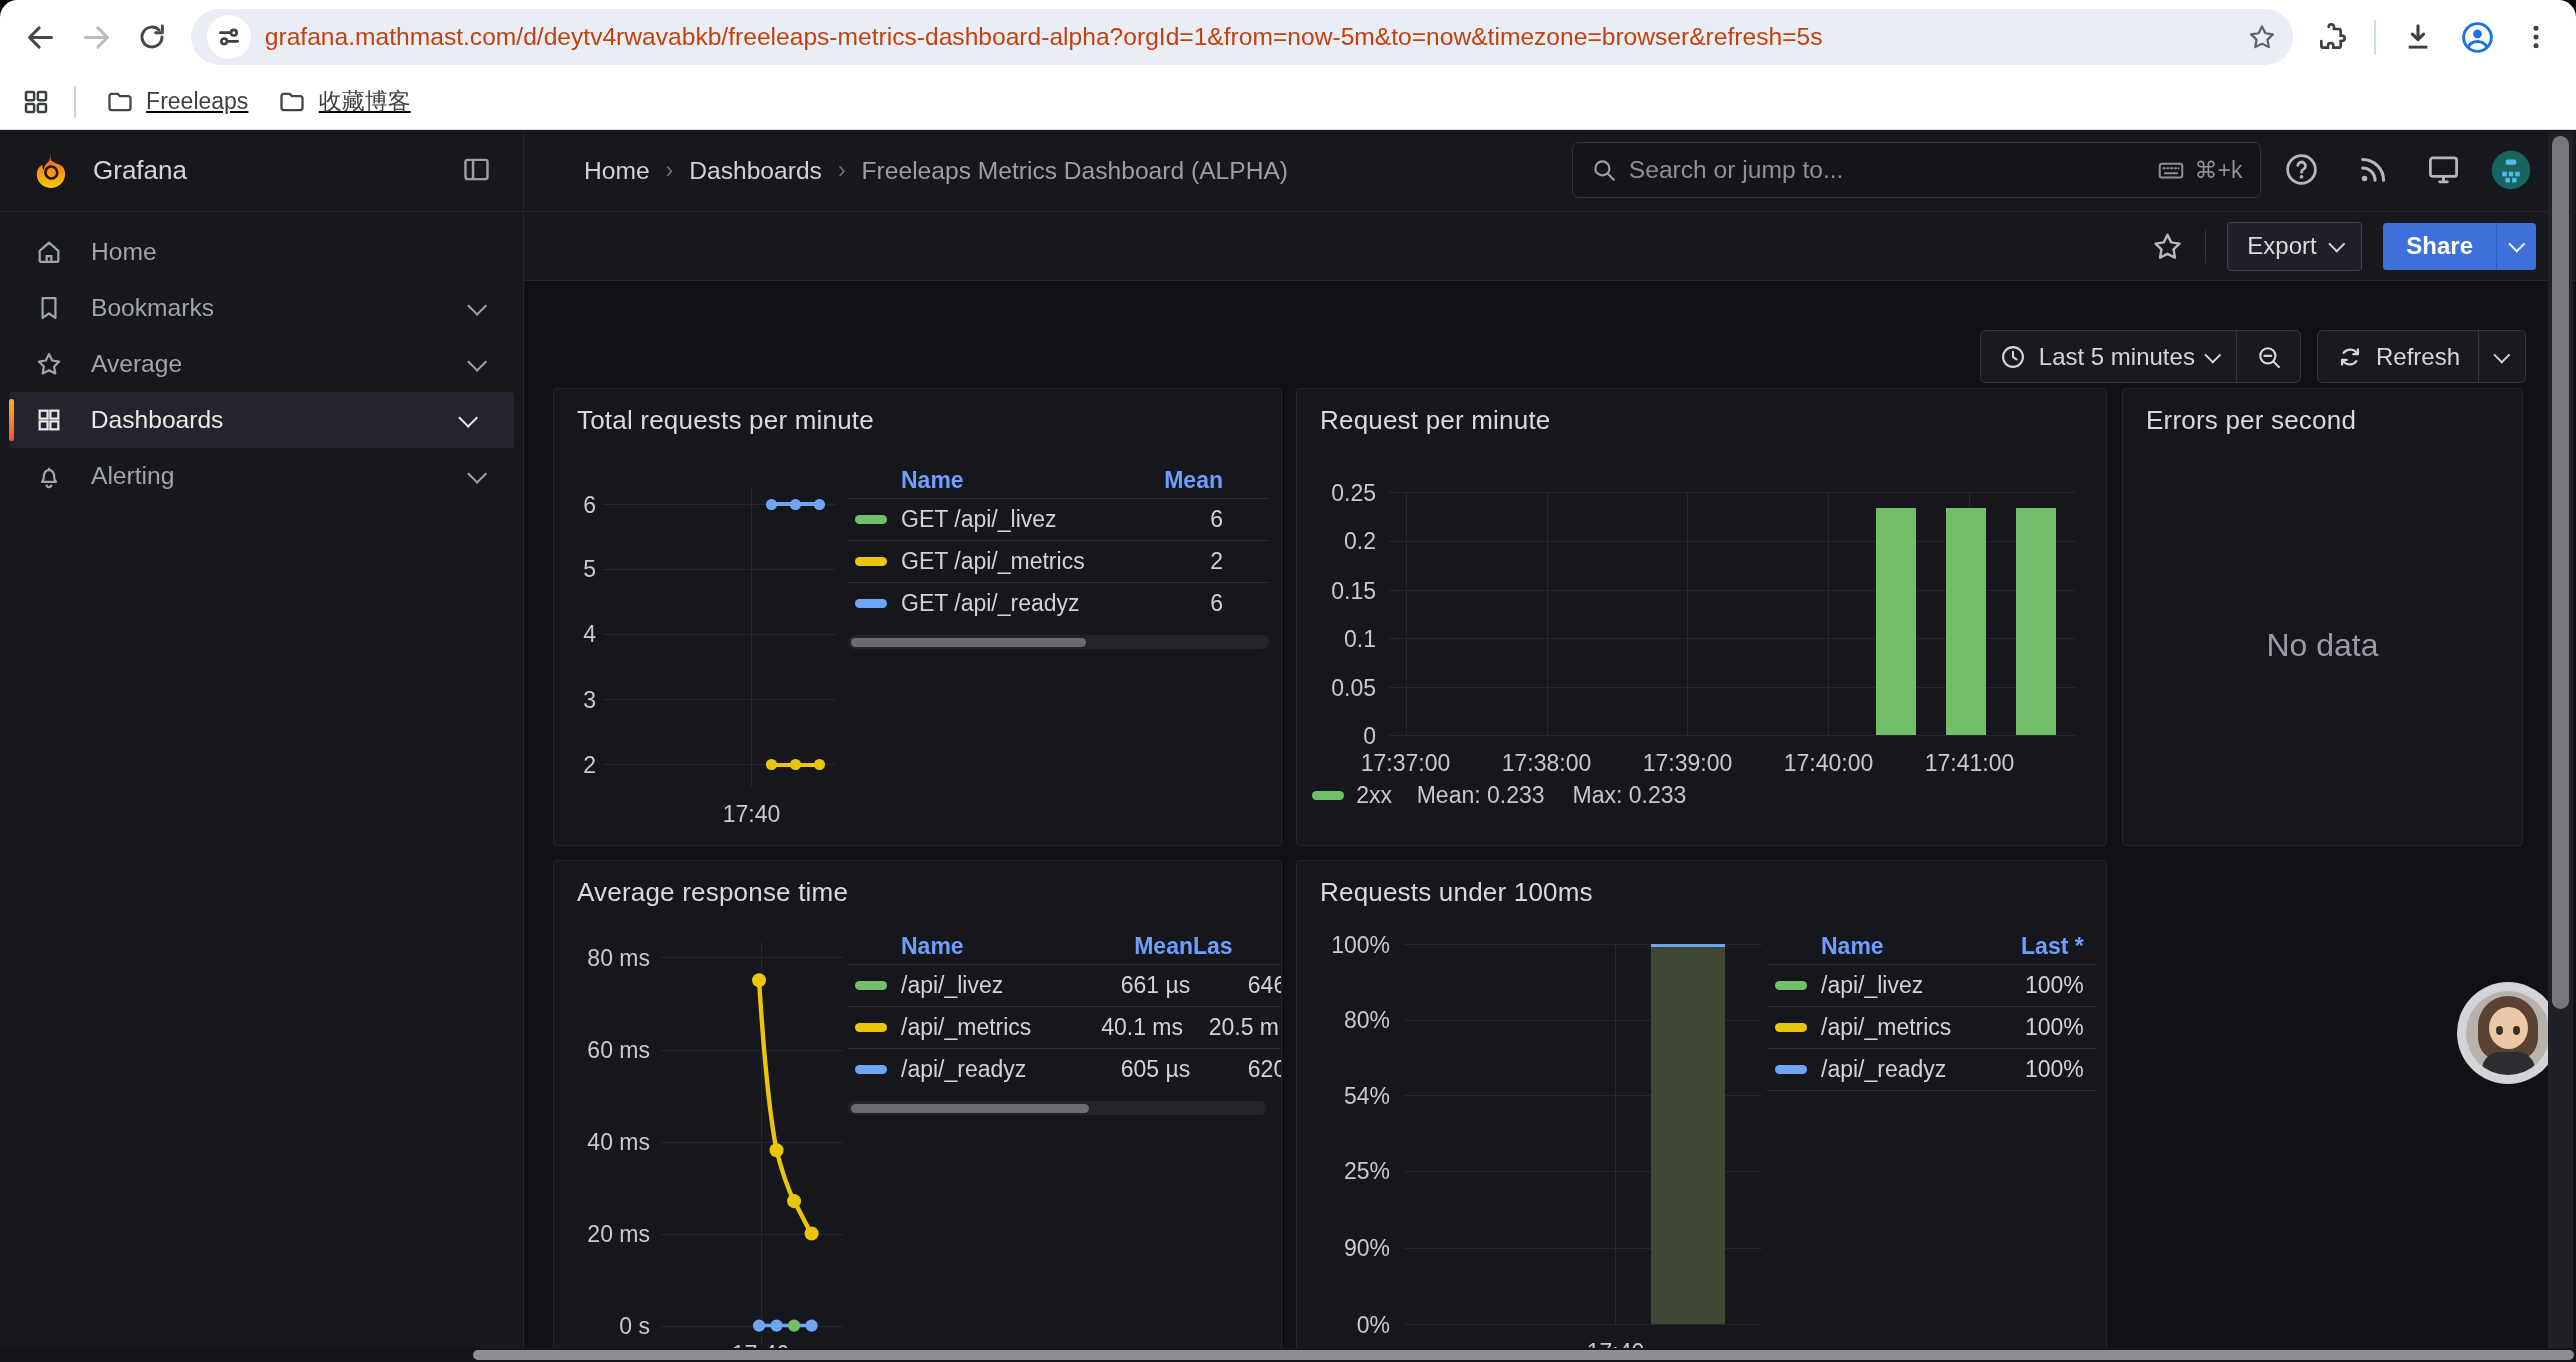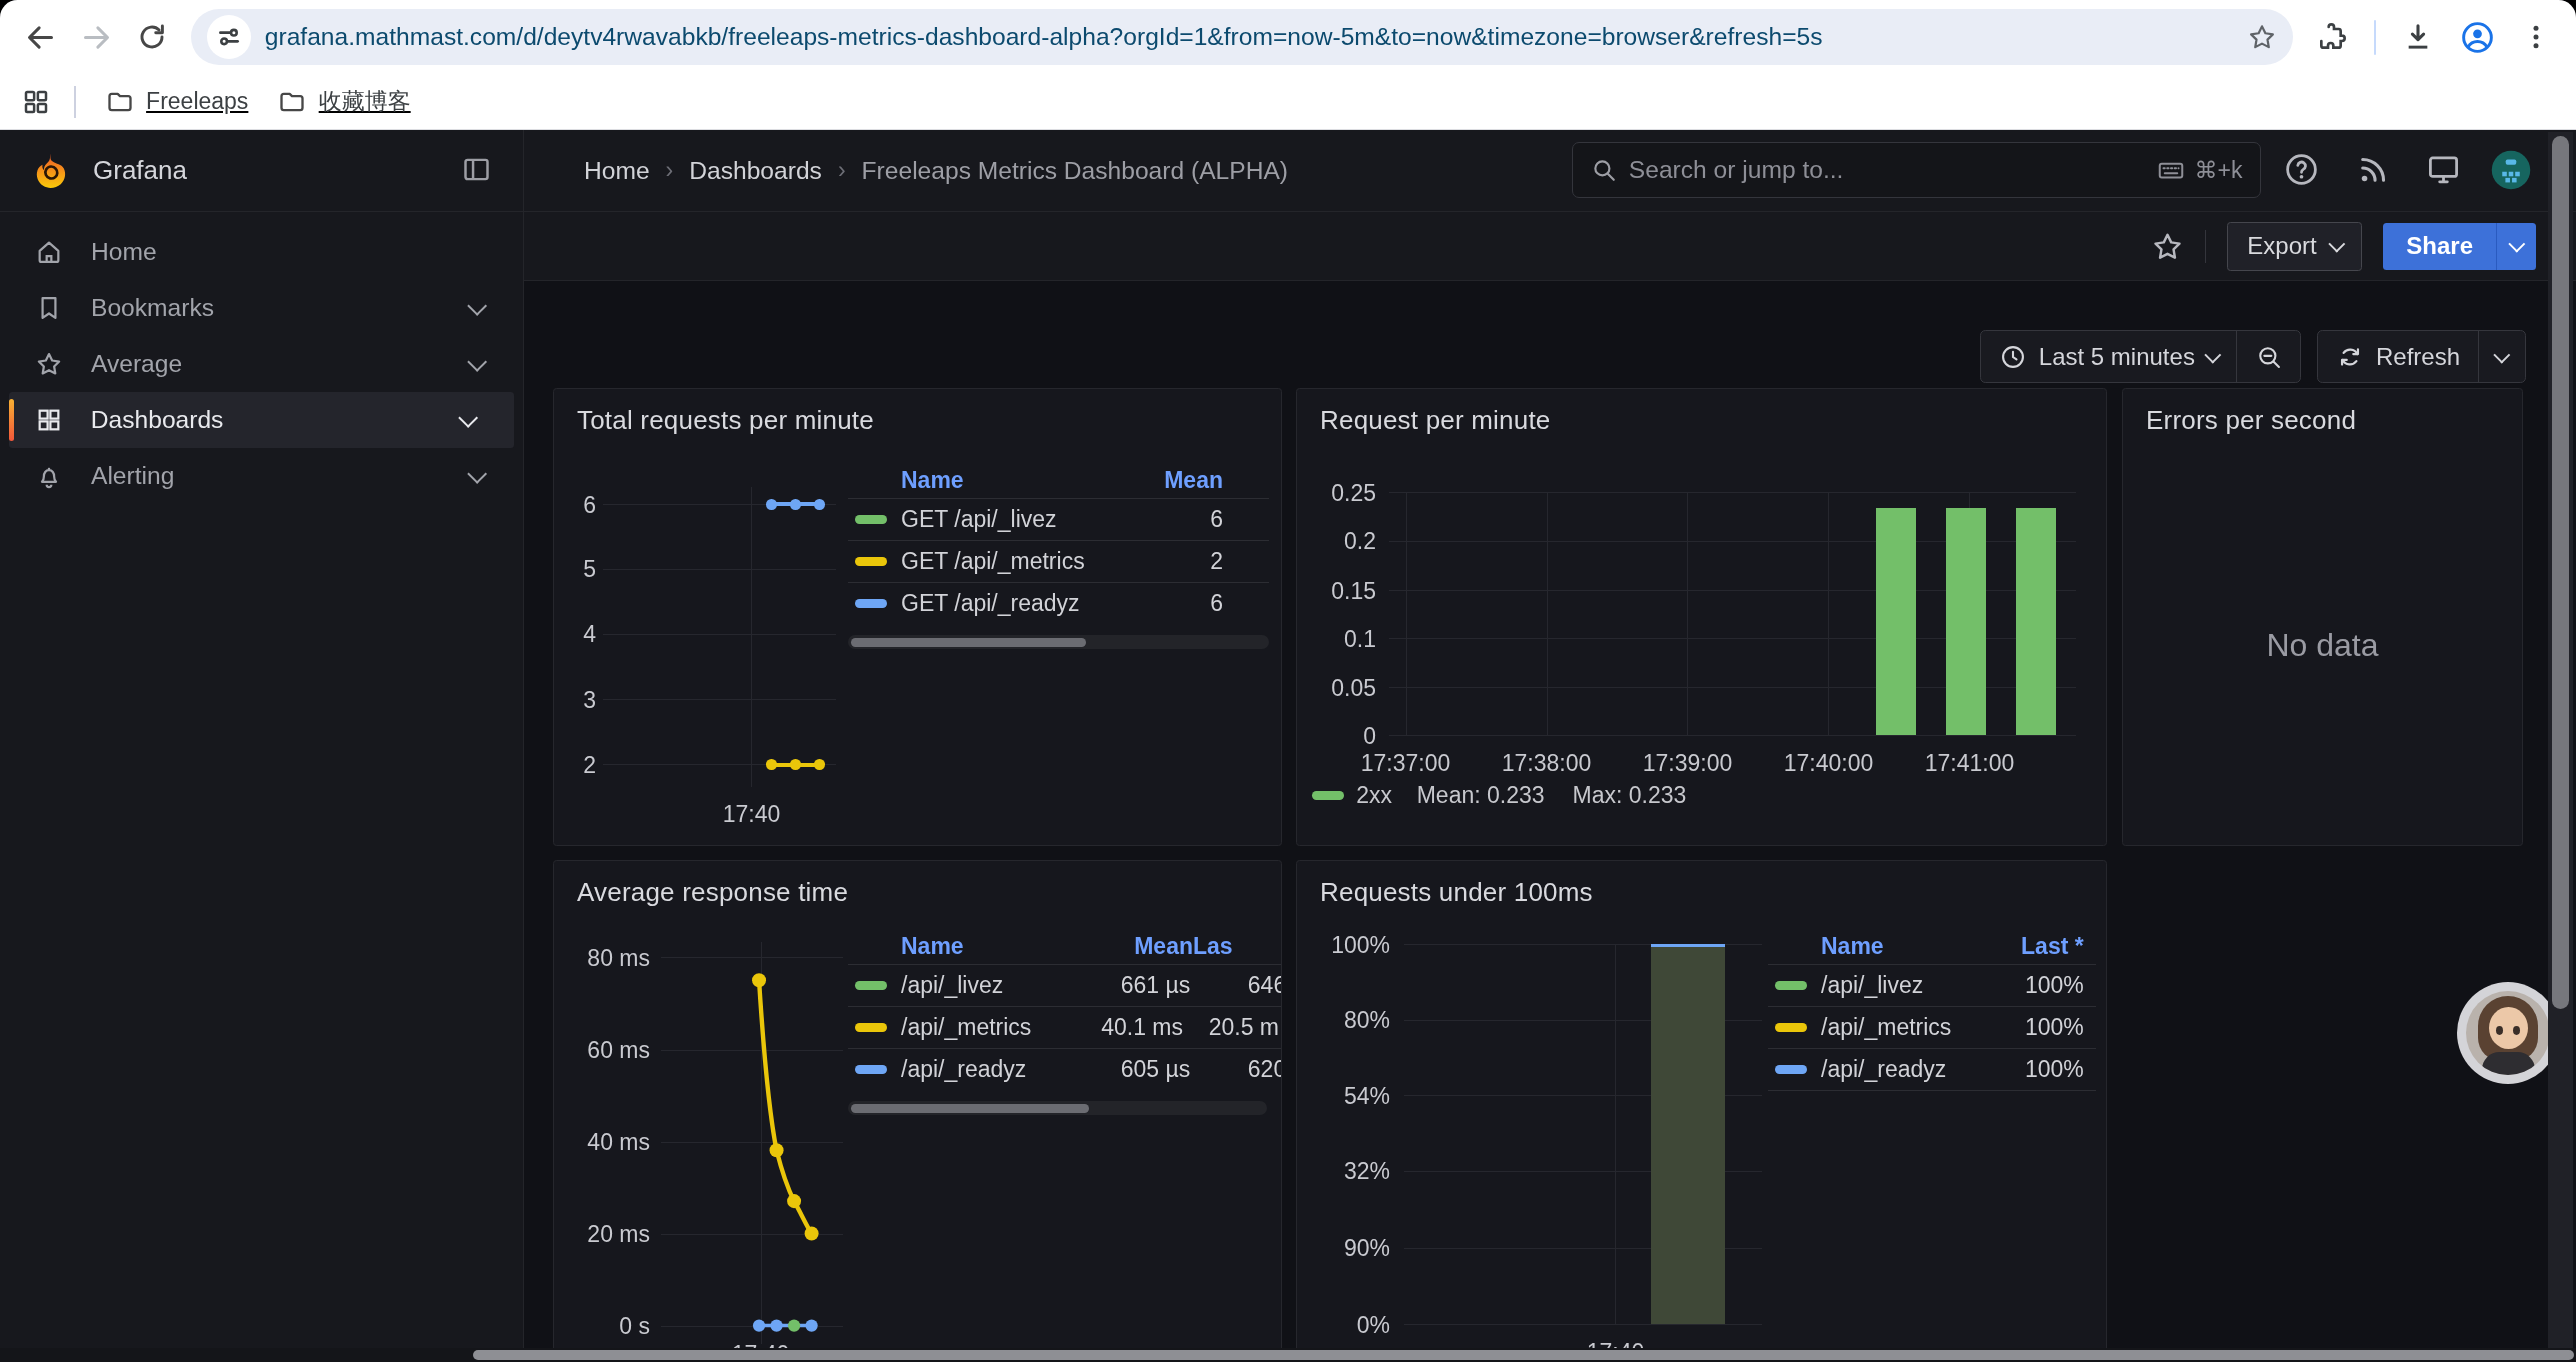--- a/index.html
+++ b/index.html
@@ -4,21 +4,21 @@
 <style>
   html,body{margin:0;padding:0;background:#000;}
   .screen{position:relative;width:2576px;height:1363px;background:#101116;overflow:hidden;
           font-family:"Liberation Sans","DejaVu Sans",sans-serif;border-radius:17.5px 17.5px 0 0;}
   svg{display:block}
   
   .chrome{position:absolute;left:0;top:0;width:100%;height:74px;background:#ffffff;display:flex;align-items:center;}
   .nav-btn{width:56px;height:56px;display:flex;align-items:center;justify-content:center;border-radius:50%;flex:0 0 auto;}
   .omnibox{flex:1;height:56px;margin:0 23px 0 10.5px;background:#e9edf6;border-radius:28px;display:flex;align-items:center;padding:0 16px;min-width:0;}
   .site-badge{width:44px;height:44px;border-radius:50%;background:#fff;display:flex;align-items:center;justify-content:center;flex:0 0 auto;}
-  .url-text{margin-left:14px;font-size:24.6px;color:#0c4a6e;white-space:nowrap;overflow:hidden;flex:1;}
+  .url-text{margin-left:14px;font-size:24.6px;color:#c2410c;white-space:nowrap;overflow:hidden;flex:1;}
   .chrome-right{display:flex;align-items:center;gap:26px;padding-right:24.6px;flex:0 0 auto;}
   .vdiv-lite{width:2.6px;height:35px;background:#c6dafc;border-radius:1.8px;}
   
   .bmbar{position:absolute;left:0;top:74px;width:100%;height:56px;background:#fff;border-bottom:0.9px solid #dcdde1;display:flex;align-items:center;padding-left:21px;box-sizing:border-box;text-decoration:underline;}
   .bm-item{display:flex;align-items:center;gap:12.3px;margin-left:30px;font-size:23px;color:#3c4043;}
   .bm-div{width:1.8px;height:32px;background:#cdd1e0;margin-left:23px;}
   
   .gf{position:absolute;left:0;top:130px;width:100%;height:1233px;display:flex;background:#101116;}
   .gf-side{width:523px;background:#17181d;border-right:0.9px solid #24252a;flex:0 0 auto;}
   .brand{height:81px;display:flex;align-items:center;padding:0 30px;position:relative;border-bottom:0.9px solid #24252a;}
@@ -494,21 +494,21 @@
                 <div class="thumb" style="width:57%"></div>
               </div>
           </div>
         </div>
 
         <div class="panel" style="left:772px;top:579px;width:811px;height:505px">
           <div class="ptitle">Requests under 100ms</div>
           <span class="ylab" style="left:0;width:93px;top:71px">100%</span>
           <span class="ylab" style="left:0;width:93px;top:146px">80%</span>
           <span class="ylab" style="left:0;width:93px;top:222px">54%</span>
-          <span class="ylab" style="left:0;width:93px;top:297px">32%</span>
+          <span class="ylab" style="left:0;width:93px;top:297px">25%</span>
           <span class="ylab" style="left:0;width:93px;top:374px">90%</span>
           <span class="ylab" style="left:0;width:93px;top:451px">0%</span>
           <div class="gridh" style="left:107px;width:358px;top:83px"></div>
           <div class="gridh" style="left:107px;width:358px;top:159px"></div>
           <div class="gridh" style="left:107px;width:358px;top:234px"></div>
           <div class="gridh" style="left:107px;width:358px;top:310px"></div>
           <div class="gridh" style="left:107px;width:358px;top:387px"></div>
           <div class="gridh" style="left:107px;width:358px;top:463px"></div>
           <div class="gridv" style="left:318px;top:83px;height:380px"></div>
           <div style="position:absolute;left:354px;top:83px;width:74px;height:380px;background:#3f4837;border-top:3.5px solid #6ea6f5;box-sizing:border-box"></div>

